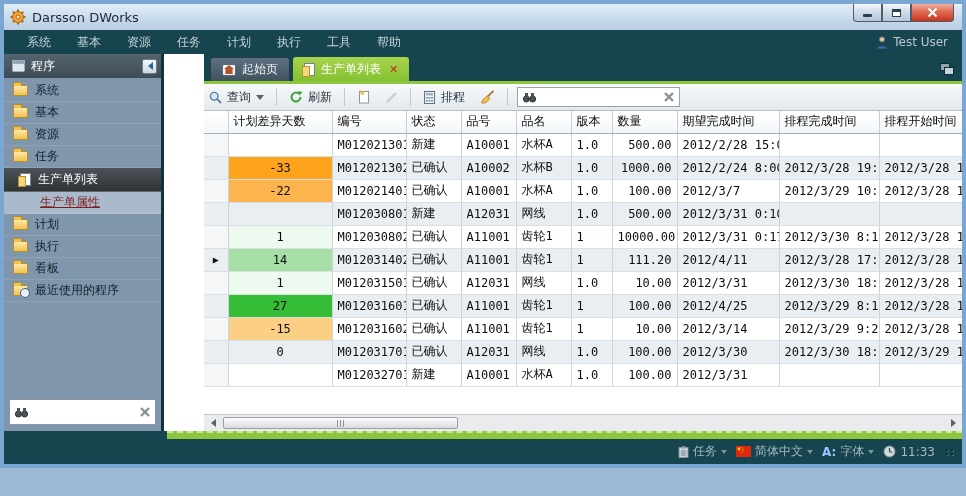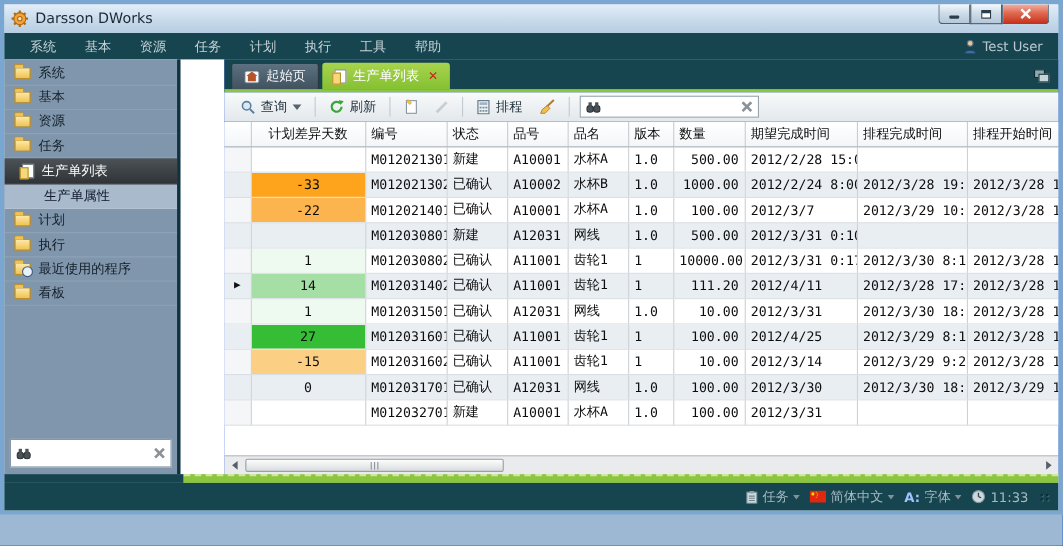--- a/index.html
+++ b/index.html
@@ -69,21 +69,21 @@
   .side-items{flex:1; padding-top:2px; overflow:hidden;}
   .side-item{
     height:22px; display:flex; align-items:center; gap:7px;
     padding:0 6px 0 9px; color:#141f29; cursor:pointer; border-bottom:1px solid rgba(255,255,255,0.12);
   }
   .side-item.selected{
     background:linear-gradient(#4c5257,#2f3337); color:#fff;
     padding-left:16px; height:24px;
   }
   .side-item.subitem{
-    background:#a9bacc; padding-left:36px; height:22px; color:#0f172a;
+    background:#a9bacc; padding-left:36px; height:22px; color:#7f1d1d;text-decoration:underline;
   }
   .ico-folder{position:relative;width:15px;height:11px;flex:0 0 15px;
     background:linear-gradient(#fbe9a9,#f1c250);border:1px solid #b98f2d;border-radius:1px;}
   .ico-folder::before{content:"";position:absolute;top:-4px;left:-1px;width:7px;height:3px;
     background:#f1c250;border:1px solid #b98f2d;border-bottom:none;border-radius:1px 1px 0 0;}
   .ico-folder.clock::after{content:"";position:absolute;right:-3px;bottom:-3px;width:8px;height:8px;
     border-radius:50%;background:#e8f1fa;border:1px solid #3a5d82;}
   .ico-doc{position:relative;width:11px;height:13px;flex:0 0 11px;background:#fff;border:1px solid #7c828a;}
   .ico-doc::before{content:"";position:absolute;left:-3px;top:2px;width:6px;height:9px;background:#f5d87a;border:1px solid #b98f2d;}
   .side-search{
@@ -114,21 +114,21 @@
   .tabstrip .spacer{flex:1;}
   .win-list-icon{width:14px;height:12px;margin:0 4px 6px 0;position:relative;cursor:pointer;}
   .win-list-icon i{position:absolute;width:10px;height:8px;border:1px solid #0d2d34;background:#8fa7ae;display:block;}
   .win-list-icon i:nth-child(1){left:0;top:0;}
   .win-list-icon i:nth-child(2){left:4px;top:4px;background:#c4d4d8;}
 
   
   .toolbar{
     flex:0 0 27px; background:linear-gradient(#f8fafb,#e3e8ec);
     border-bottom:1px solid #b6bfc6; display:flex; align-items:center;
-    padding:0 10px; gap:5px; font-size:12px; color:#22323e;
+    padding:0 0; gap:5px; font-size:12px; color:#22323e;
   }
   .tb-btn{display:flex;align-items:center;gap:5px;padding:2px 5px;border-radius:2px;cursor:pointer;}
   .tb-btn.disabled{opacity:.45;cursor:default;}
   .tb-sep{width:1px;height:18px;background:#c2cad0;margin:0 2px;}
   .caret{width:0;height:0;border:4px solid transparent;border-top:5px solid #55646f;margin-top:4px;}
   .tb-search{
     width:163px;height:20px;border:1px solid #97a4ae;background:#fff;
     display:flex;align-items:center;gap:4px;padding:0 5px;margin-left:2px;
   }
   .tb-search input{flex:1;border:none;outline:none;font-size:12px;min-width:0;}
@@ -137,21 +137,21 @@
   
   .tablewrap{flex:1; overflow:hidden; background:#fff; position:relative;}
   table{border-collapse:collapse; table-layout:fixed; width:100%;
     font-family:"DejaVu Sans Mono","Liberation Mono",monospace; font-size:12px; color:#0d0d0d;}
   th{
     height:22px; font-weight:normal; text-align:left; padding:0 5px;
     background:linear-gradient(#ffffff,#f3f6f8);
     border-right:1px solid #c7cdd2; border-bottom:1px solid #a3adb5;
     overflow:hidden; white-space:nowrap;
   }
-  th.c-diff{text-align:center;}
+  th.c-diff{text-align:left;}
   td{
     height:23px; padding:0 5px; border-right:1px solid #ccd2d6; border-bottom:1px solid #dadfe3;
     overflow:hidden; white-space:nowrap; background:#fff;
   }
   tr.zebra td{background:#e9eef3;}
   td.c-marker{background:#f5f6f8; text-align:center; padding:0 2px; font-size:10px; color:#111;}
   td.c-diff{text-align:center;}
   td.c-qty{text-align:right;}
   td.c-extra.flag{background:#b3b3b3; text-align:center;}
 
@@ -239,20 +239,30 @@
         <circle cx="6" cy="3.4" r="2.6" fill="#e8c49a" stroke="#5a6e80"></circle>
         <path d="M1 13 C1 8.6 11 8.6 11 13 Z" fill="#3b6ea5" stroke="#24445f"></path>
       </svg>
       <span>Test User</span>
     </span>
   </div>
 
   <div class="body">
 
     <div class="sidebar">
+      <div class="side-header">
+        <svg width="13" height="12" viewBox="0 0 13 12">
+          <rect x="0.5" y="0.5" width="12" height="11" rx="1" fill="#dfe8ee" stroke="#9fb0bc"></rect>
+          <rect x="0.5" y="0.5" width="12" height="3" fill="#8fa2b0" stroke="#9fb0bc"></rect>
+        </svg>
+        <span class="lbl">程序</span>
+        <span class="collapse-btn">
+            <i class="tri-left"></i>
+          </span>
+      </div>
       <div class="side-items" id="side-items">
           <div class="side-item">
             <span class="ico-folder"></span>
             <span>系统</span>
           </div>
           <div class="side-item">
             <span class="ico-folder"></span>
             <span>基本</span>
           </div>
           <div class="side-item">
@@ -272,26 +282,26 @@
           </div>
           <div class="side-item">
             <span class="ico-folder"></span>
             <span>计划</span>
           </div>
           <div class="side-item">
             <span class="ico-folder"></span>
             <span>执行</span>
           </div>
           <div class="side-item">
+            <span class="ico-folder"></span>
+            <span>看板</span>
+          </div>
+          <div class="side-item">
             <span class="ico-folder clock"></span>
             <span>最近使用的程序</span>
-          </div>
-          <div class="side-item">
-            <span class="ico-folder"></span>
-            <span>看板</span>
           </div>
         </div>
       <div class="side-search">
         <svg width="13" height="11" viewBox="0 0 13 11">
           <circle cx="3.4" cy="7" r="3" fill="#4b5257" stroke="#2c3236"></circle>
           <circle cx="9.6" cy="7" r="3" fill="#4b5257" stroke="#2c3236"></circle>
           <rect x="2" y="1" width="3" height="4" fill="#4b5257"></rect>
           <rect x="8" y="1" width="3" height="4" fill="#4b5257"></rect>
         </svg>
         <input type="text" value="" style="">

